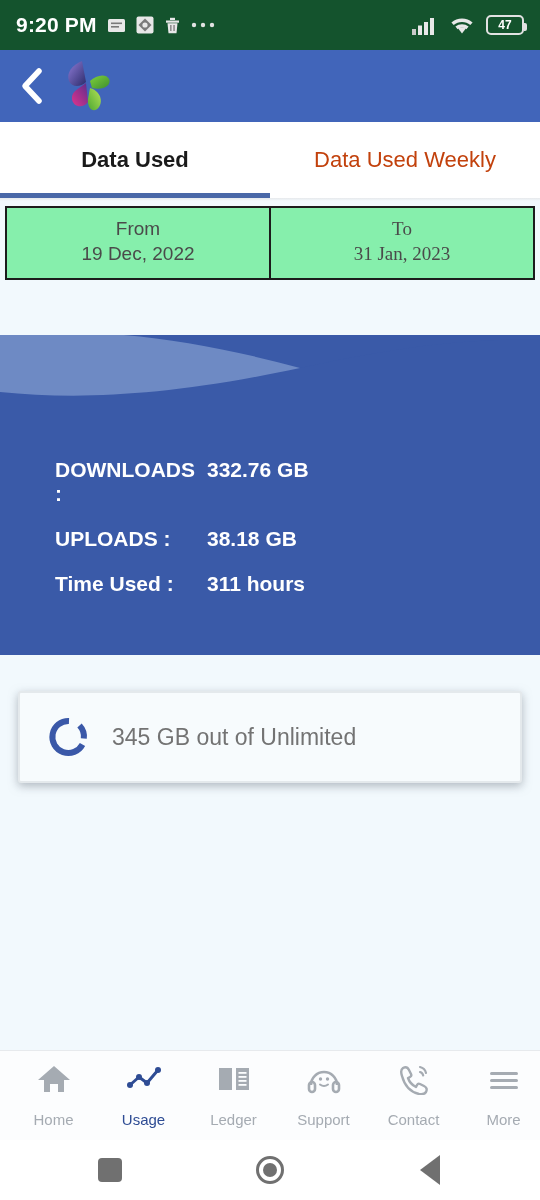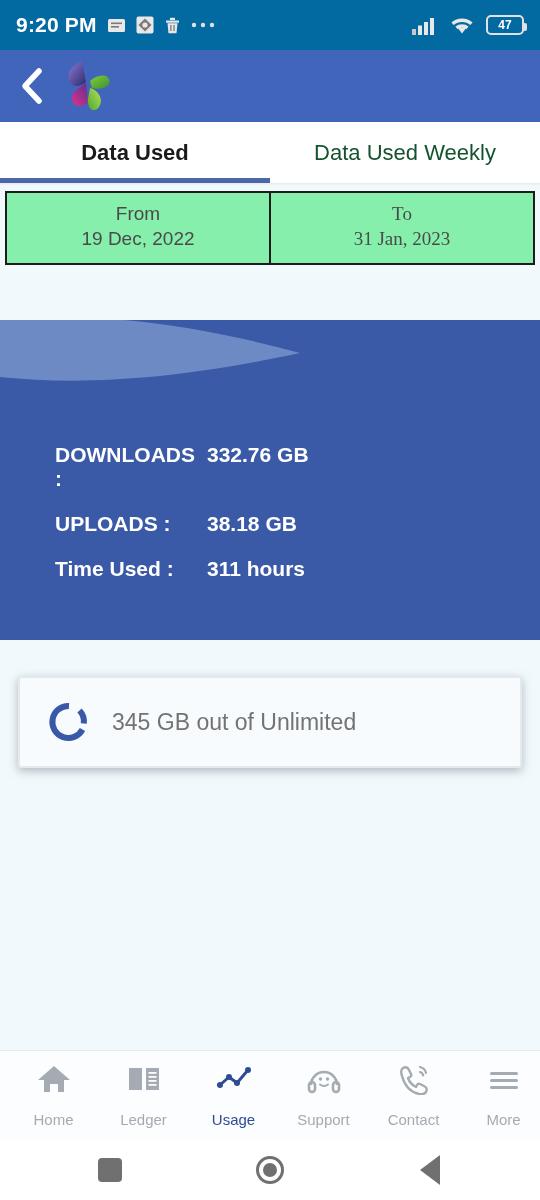--- a/index.html
+++ b/index.html
@@ -5,21 +5,21 @@
   * { margin:0; padding:0; box-sizing:border-box; }
   html, body {
     width:540px; height:1200px;
     font-family:"Liberation Sans", sans-serif;
     background:#F2F9FD; overflow:hidden;
   }
   .phone { position:relative; width:540px; height:1200px; background:#F2F9FD; }
 
   
   .statusbar {
-    height:50px; background:#0369a1; color:#fff;
+    height:50px; background:#14532d; color:#fff;
     display:flex; align-items:center; padding:0 16px;
   }
   .sb-time { font-size:21px; font-weight:bold; letter-spacing:.2px; }
   .sb-left-icons { display:flex; align-items:center; gap:9px; margin-left:10px; }
   .sb-right { margin-left:auto; display:flex; align-items:center; gap:11px; }
   .ico { display:block; }
   .battery {
     position:relative; width:38px; height:20px; border:2px solid #E2E2E2;
     border-radius:5px; display:flex; align-items:center; justify-content:center;
   }
@@ -35,27 +35,27 @@
     position:relative;
   }
   .back-btn { width:62px; display:flex; align-items:center; justify-content:center; cursor:pointer; }
   .logo-wrap { display:flex; align-items:center; gap:4px; }
   .logo-mark { width:54px; height:58px; }
   .logo-text { display:flex; flex-direction:column; align-items:flex-start; margin-left:-8px; }
   .logo-name { font-size:27px; color:#1B2C66; font-weight:bold; letter-spacing:.5px; line-height:1; }
   .logo-sub { font-size:8px; color:#1B2C66; letter-spacing:.4px; margin-top:3px; }
 
   
-  .tabs { height:61px; background:#FFFFFF; display:flex; position:relative; }
+  .tabs { height:76px; background:#FFFFFF; display:flex; position:relative; }
   .tab {
     flex:1; display:flex; align-items:center; justify-content:center;
     font-size:22px; cursor:pointer;
   }
   .tab.active { color:#1A1A1A; font-weight:bold; }
-  .tab.inactive { color:#14532d; }
+  .tab.inactive { color:#c2410c; }
   .tab-underline { position:absolute; left:0; bottom:0; width:50%; height:5px; background:#4A68A8; }
   .tabs-shadow { height:3px; background:linear-gradient(#E7E9EC,#F2F9FD); }
 
   
   .date-row { display:flex; margin:5px 5px 0 5px; }
   .date-box {
     flex:1; background:#86efac; border:2px solid #1C1C1C;
     padding:9px 0 12px; text-align:center; cursor:pointer;
   }
   .date-box + .date-box { border-left:none;font-family:Liberation Serif, serif; }
@@ -243,44 +243,44 @@
 
   <div class="bottomnav">
 
     <div class="nav-item">
       <svg width="36" height="32" viewBox="0 0 36 32">
         <path d="M18 3 L34 17 H28 V29 H22 V21 H14 V29 H8 V17 H2 Z" fill="#A5ABB2"></path>
       </svg>
       <span class="nav-label">Home</span>
     </div>
 
+    <div class="nav-item active">
+      <svg width="36" height="32" viewBox="0 0 36 32">
+        <polyline points="4,22 13,14 21,20 32,7" stroke="#2E4C94" stroke-width="3" fill="none" stroke-linecap="round" stroke-linejoin="round"></polyline>
+        <circle cx="4" cy="22" r="3" fill="#2E4C94"></circle>
+        <circle cx="13" cy="14" r="3" fill="#2E4C94"></circle>
+        <circle cx="21" cy="20" r="3" fill="#2E4C94"></circle>
+        <circle cx="32" cy="7" r="3" fill="#2E4C94"></circle>
+      </svg>
+      <span class="nav-label">Usage</span>
+    </div>
+
     <div class="nav-item">
       <svg width="36" height="32" viewBox="0 0 36 32">
         <path d="M3 5 h13 v22 H3 Z" fill="#A5ABB2"></path>
         <path d="M20 5 h13 v22 H20 Z" fill="#A5ABB2"></path>
         <rect x="22.5" y="9" width="8" height="1.8" fill="#FCFDFE"></rect>
         <rect x="22.5" y="13" width="8" height="1.8" fill="#FCFDFE"></rect>
         <rect x="22.5" y="17" width="8" height="1.8" fill="#FCFDFE"></rect>
         <rect x="22.5" y="21" width="8" height="1.8" fill="#FCFDFE"></rect>
         <rect x="16.6" y="4" width="2.8" height="24" fill="#FCFDFE"></rect>
       </svg>
       <span class="nav-label">Ledger</span>
     </div>
 
-    <div class="nav-item active">
-      <svg width="36" height="32" viewBox="0 0 36 32">
-        <polyline points="4,22 13,14 21,20 32,7" stroke="#2E4C94" stroke-width="3" fill="none" stroke-linecap="round" stroke-linejoin="round"></polyline>
-        <circle cx="4" cy="22" r="3" fill="#2E4C94"></circle>
-        <circle cx="13" cy="14" r="3" fill="#2E4C94"></circle>
-        <circle cx="21" cy="20" r="3" fill="#2E4C94"></circle>
-        <circle cx="32" cy="7" r="3" fill="#2E4C94"></circle>
-      </svg>
-      <span class="nav-label">Usage</span>
-    </div>
-
     <div class="nav-item">
       <svg width="36" height="32" viewBox="0 0 36 32">
         <path d="M5 22 a13 13 0 0 1 26 0" stroke="#A5ABB2" stroke-width="2.6" fill="none"></path>
         <rect x="3" y="19" width="6" height="10" rx="3" fill="none" stroke="#A5ABB2" stroke-width="2.6"></rect>
         <rect x="27" y="19" width="6" height="10" rx="3" fill="none" stroke="#A5ABB2" stroke-width="2.6"></rect>
         <circle cx="14.5" cy="16" r="1.7" fill="#A5ABB2"></circle>
         <circle cx="21.5" cy="16" r="1.7" fill="#A5ABB2"></circle>
         <path d="M14 21.5 q4 3 8 0" stroke="#A5ABB2" stroke-width="2" fill="none" stroke-linecap="round"></path>
       </svg>
       <span class="nav-label">Support</span>

